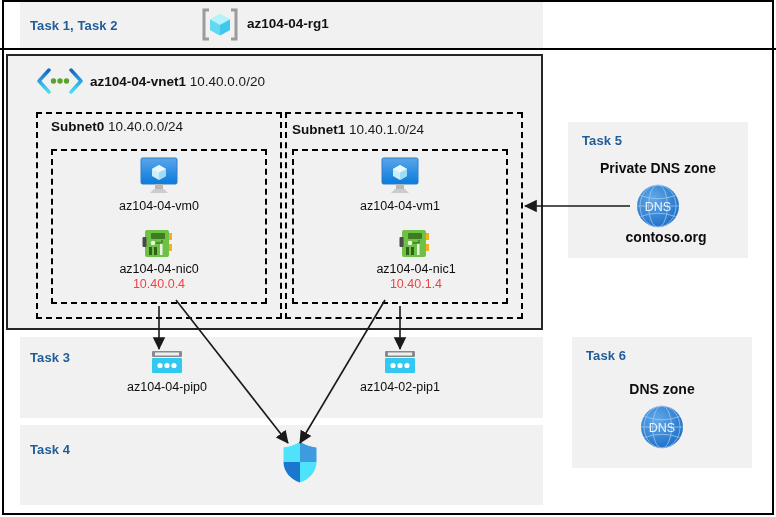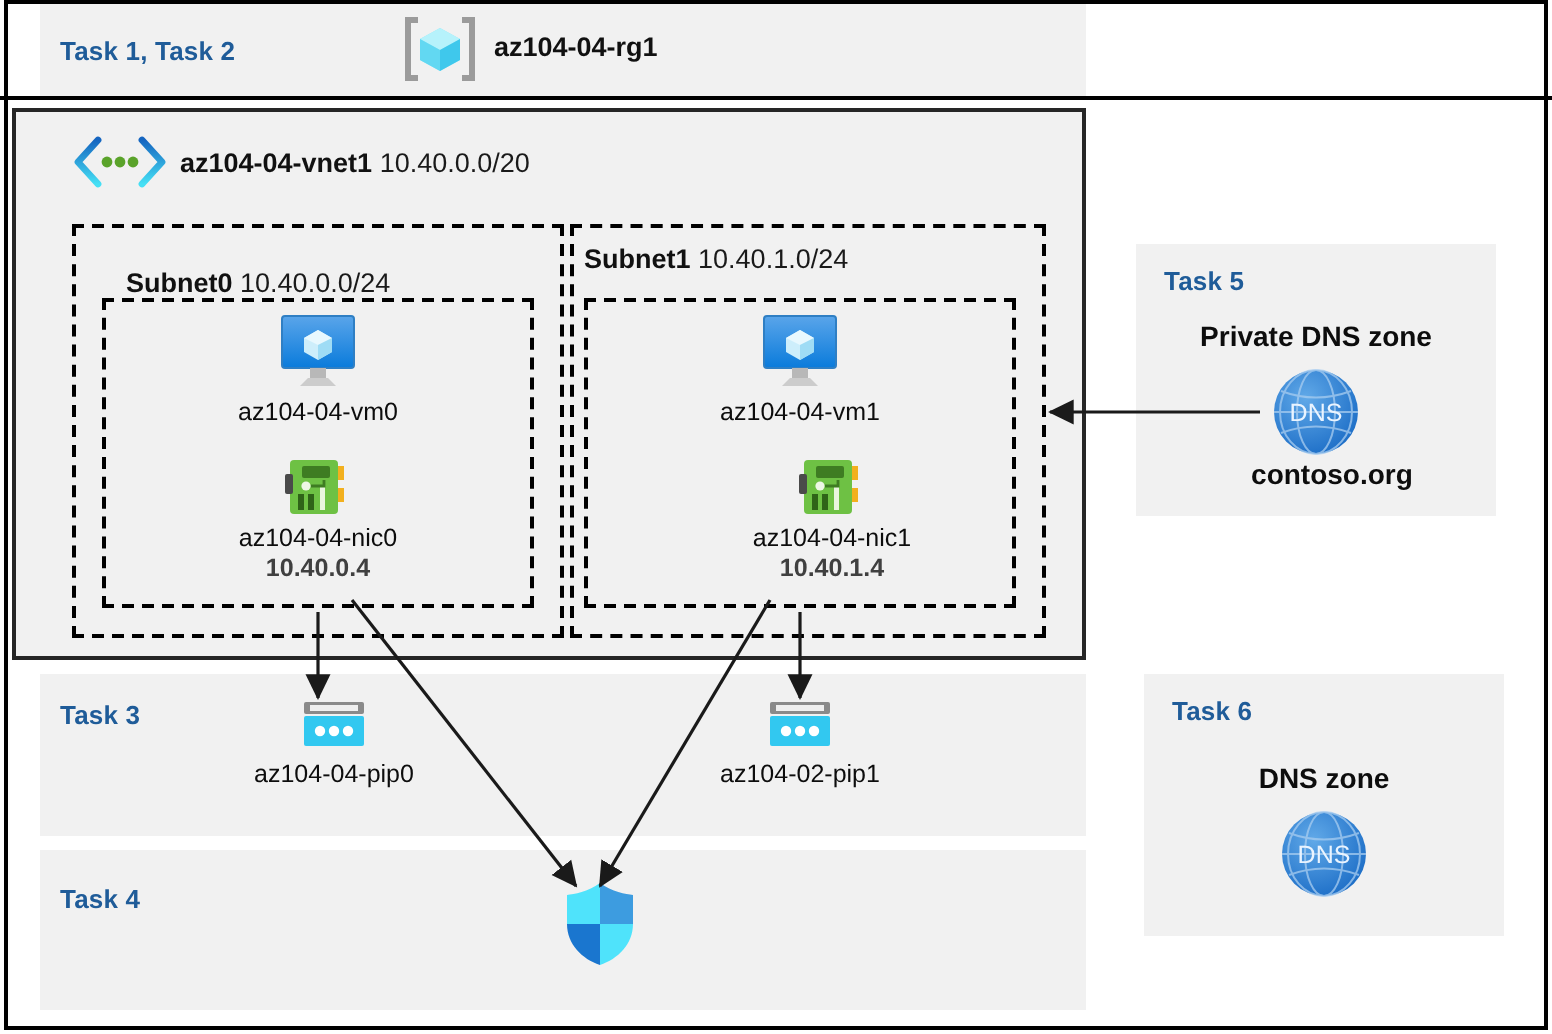--- a/index.html
+++ b/index.html
@@ -54,21 +54,21 @@
   }
   .hdr-name b { font-weight: bold; }
   .hdr-name span.cidr { font-weight: normal; color: #1a1a1a; }
 
   .node { position: absolute; text-align: center; }
   .node .cap {
     font-size: 12.5px; font-weight: normal; color: #0d0d0d;
     white-space: nowrap; line-height: 15px;
   }
   .node .sub {
-    font-size: 12.5px; font-weight: bold; color: #404040;
+    font-size: 12.5px; font-weight: normal; color: #ef4444;
     white-space: nowrap; line-height: 15px;
   }
 
   .icon { display: block; margin: 0 auto; }
 
   .ttl {
     position: absolute;
     font-size: 14px; font-weight: bold; color: #0d0d0d;
     white-space: nowrap; text-align: center;
   }
@@ -120,21 +120,21 @@
       <circle cx="30.5" cy="13" r="2.7" fill="#5aa32a"></circle>
     </svg>
   </div>
 
   <div class="hdr-name" style="left:90px; top:74px;">
     <b>az104-04-vnet1</b>
     <span class="cidr">10.40.0.0/20</span>
   </div>
 
   <div class="dashed" style="left:36px; top:112px; width:246px; height:207px;"></div>
-  <div class="hdr-name" style="left:51px; top:134px;margin-left:12px;">
+  <div class="hdr-name" style="left:51px; top:119px;">
     <b>Subnet0</b>
     <span class="cidr">10.40.0.0/24</span>
   </div>
   <div class="dashed" style="left:51px; top:149px; width:216px; height:155px;"></div>
 
   <div class="node" style="left:99px; top:156px; width:120px;">
     <div>
       <svg class="icon" width="44" height="40" viewBox="0 0 44 40">
         <defs>
           <linearGradient id="vmg0" x1="0" y1="0" x2="0" y2="1">

